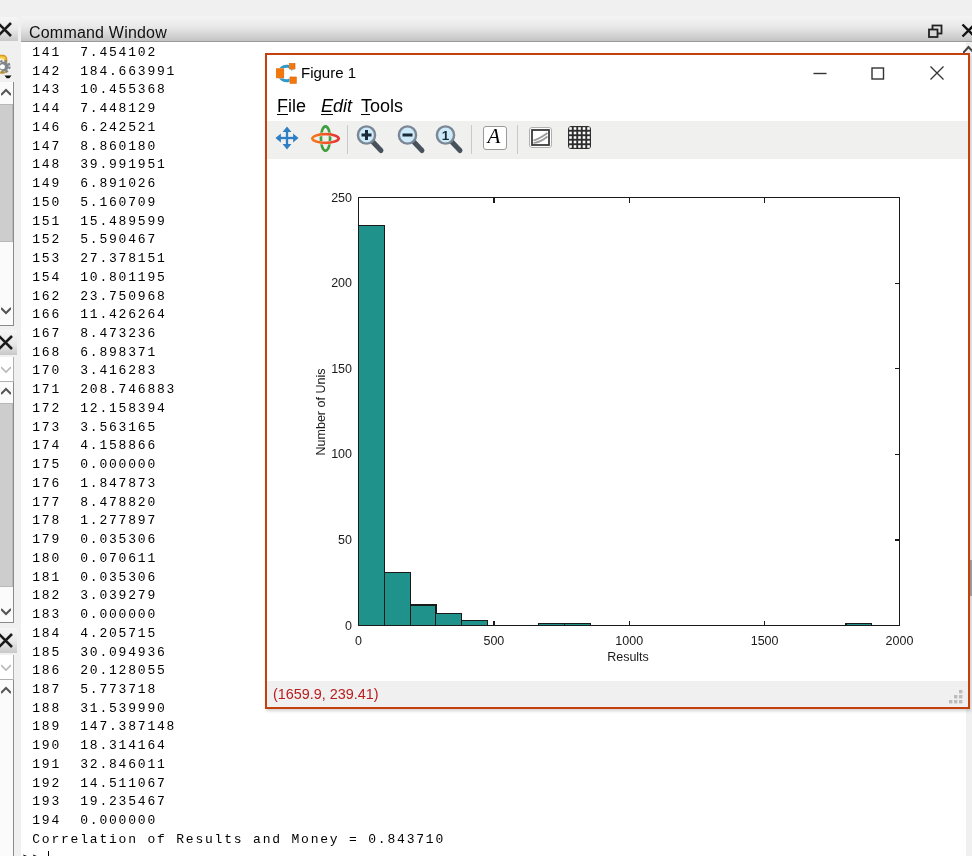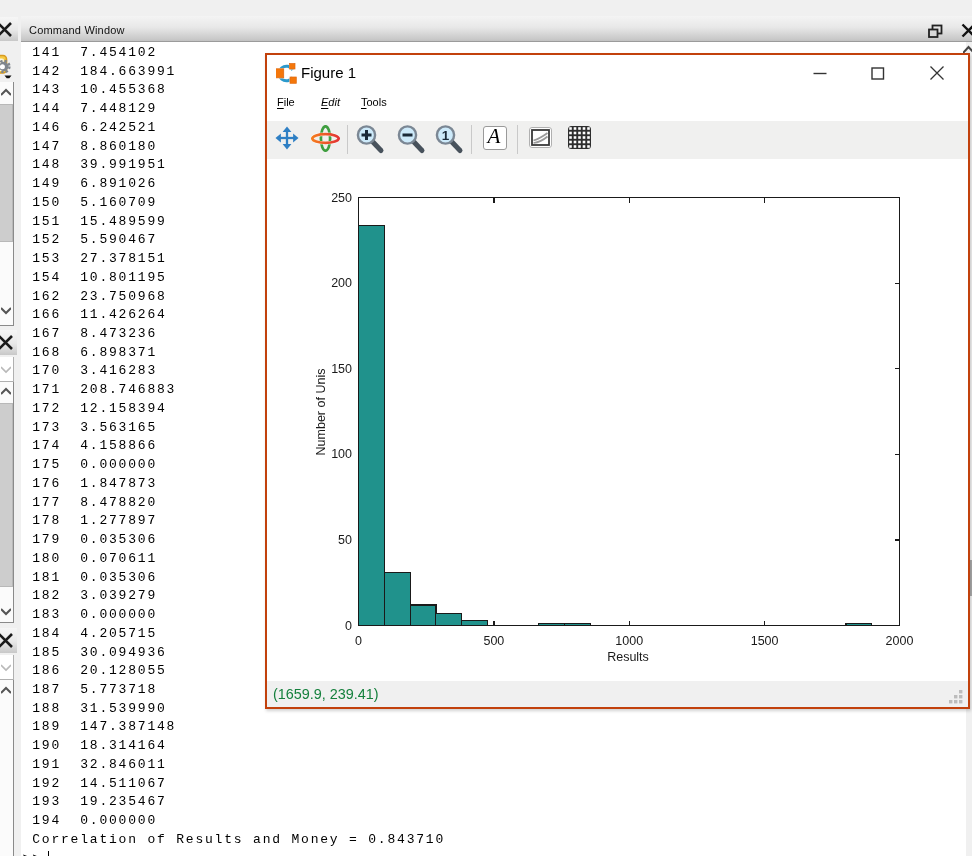--- a/index.html
+++ b/index.html
@@ -9,37 +9,37 @@
   
   #leftstrip{left:0;top:0;width:21px;height:856px;background:#f0f0f0;}
   .graybtn{background:linear-gradient(#f6f6f6,#e8e8e8 55%,#c8c8c8);}
   .panel{background:#fbfbfb;border-right:1px solid #8a8a8a;}
   .thumb{background:#cdcdcd;border:1px solid #b8b8b8;border-left:none;}
   .chev{position:absolute;width:10px;height:10px;}
   
   #cwtitle{left:21px;top:16px;width:951px;height:25px;
      background:linear-gradient(#f4f4f4,#e8e8e8 45%,#c9c9c9 92%,#c2c2c2);
      border-bottom:1px solid #9b9b9b;}
-  #cwtitle .t{position:absolute;left:8px;top:8px;font-size:11px;letter-spacing:.2px;color:#111;}
+  #cwtitle .t{position:absolute;left:8px;top:8px;font-size:16px;letter-spacing:.2px;color:#111;}
   #cwtext{left:21px;top:42px;width:943px;height:814px;background:#fff;
      font-family:"Liberation Mono", monospace;font-size:13px;letter-spacing:1.8px;
      line-height:18.735px;white-space:pre;color:#000;padding-top:2px;padding-left:1.6px;}
   #rsb{left:966px;top:42px;width:6px;height:814px;background:#f0f0f0;}
   
   #fig{left:265px;top:53px;width:701px;height:652px;background:#fff;
        border:2px solid #c2410c;box-shadow:1px 2px 3px rgba(0,0,0,0.18);}
   #fig .titlebar{position:absolute;left:0;top:0;width:100%;height:37px;background:#fff;}
   #fig .title{position:absolute;left:34px;top:9px;font-size:15px;color:#000;}
   #fig .menubar{position:absolute;left:0;top:37px;width:100%;height:29px;background:#fff;}
-  .mitem{position:absolute;top:4px;font-size:11px;color:#000;}
+  .mitem{position:absolute;top:4px;font-size:18px;color:#000;}
   .mitem u{text-decoration:underline;text-underline-offset:2px;}
   #fig .toolbar{position:absolute;left:0;top:66px;width:100%;height:38px;background:#f0f0ef;}
   #fig .canvas{position:absolute;left:0;top:104px;width:100%;height:522px;background:#fff;}
   #fig .statusbar{position:absolute;left:0;top:626px;width:100%;height:26px;background:#f0f0f0;}
-  #fig .statusbar .txt{position:absolute;left:6px;top:4.5px;font-size:14.4px;color:#15803d;}
+  #fig .statusbar .txt{position:absolute;left:6px;top:4.5px;font-size:14.4px;color:#b91c1c;}
   .sep{position:absolute;top:4px;width:1px;height:29px;background:#c9c9c9;}
 </style>
 </head>
 <body>
 
 <div class="abs" style="left:0;top:0;width:972px;height:16px;background:#f0f0f0;"></div>
 <div class="abs" id="leftstrip"></div>
 <div class="abs graybtn" style="left:0;top:17px;width:18px;height:24px;"></div>
 <svg class="abs" style="left:0;top:22px" width="14" height="16" viewBox="0 0 14 16">
   <path d="M-2 1 L11 14 M11 1 L-2 14" stroke="#1a1a1a" stroke-width="2.6" fill="none"></path>

